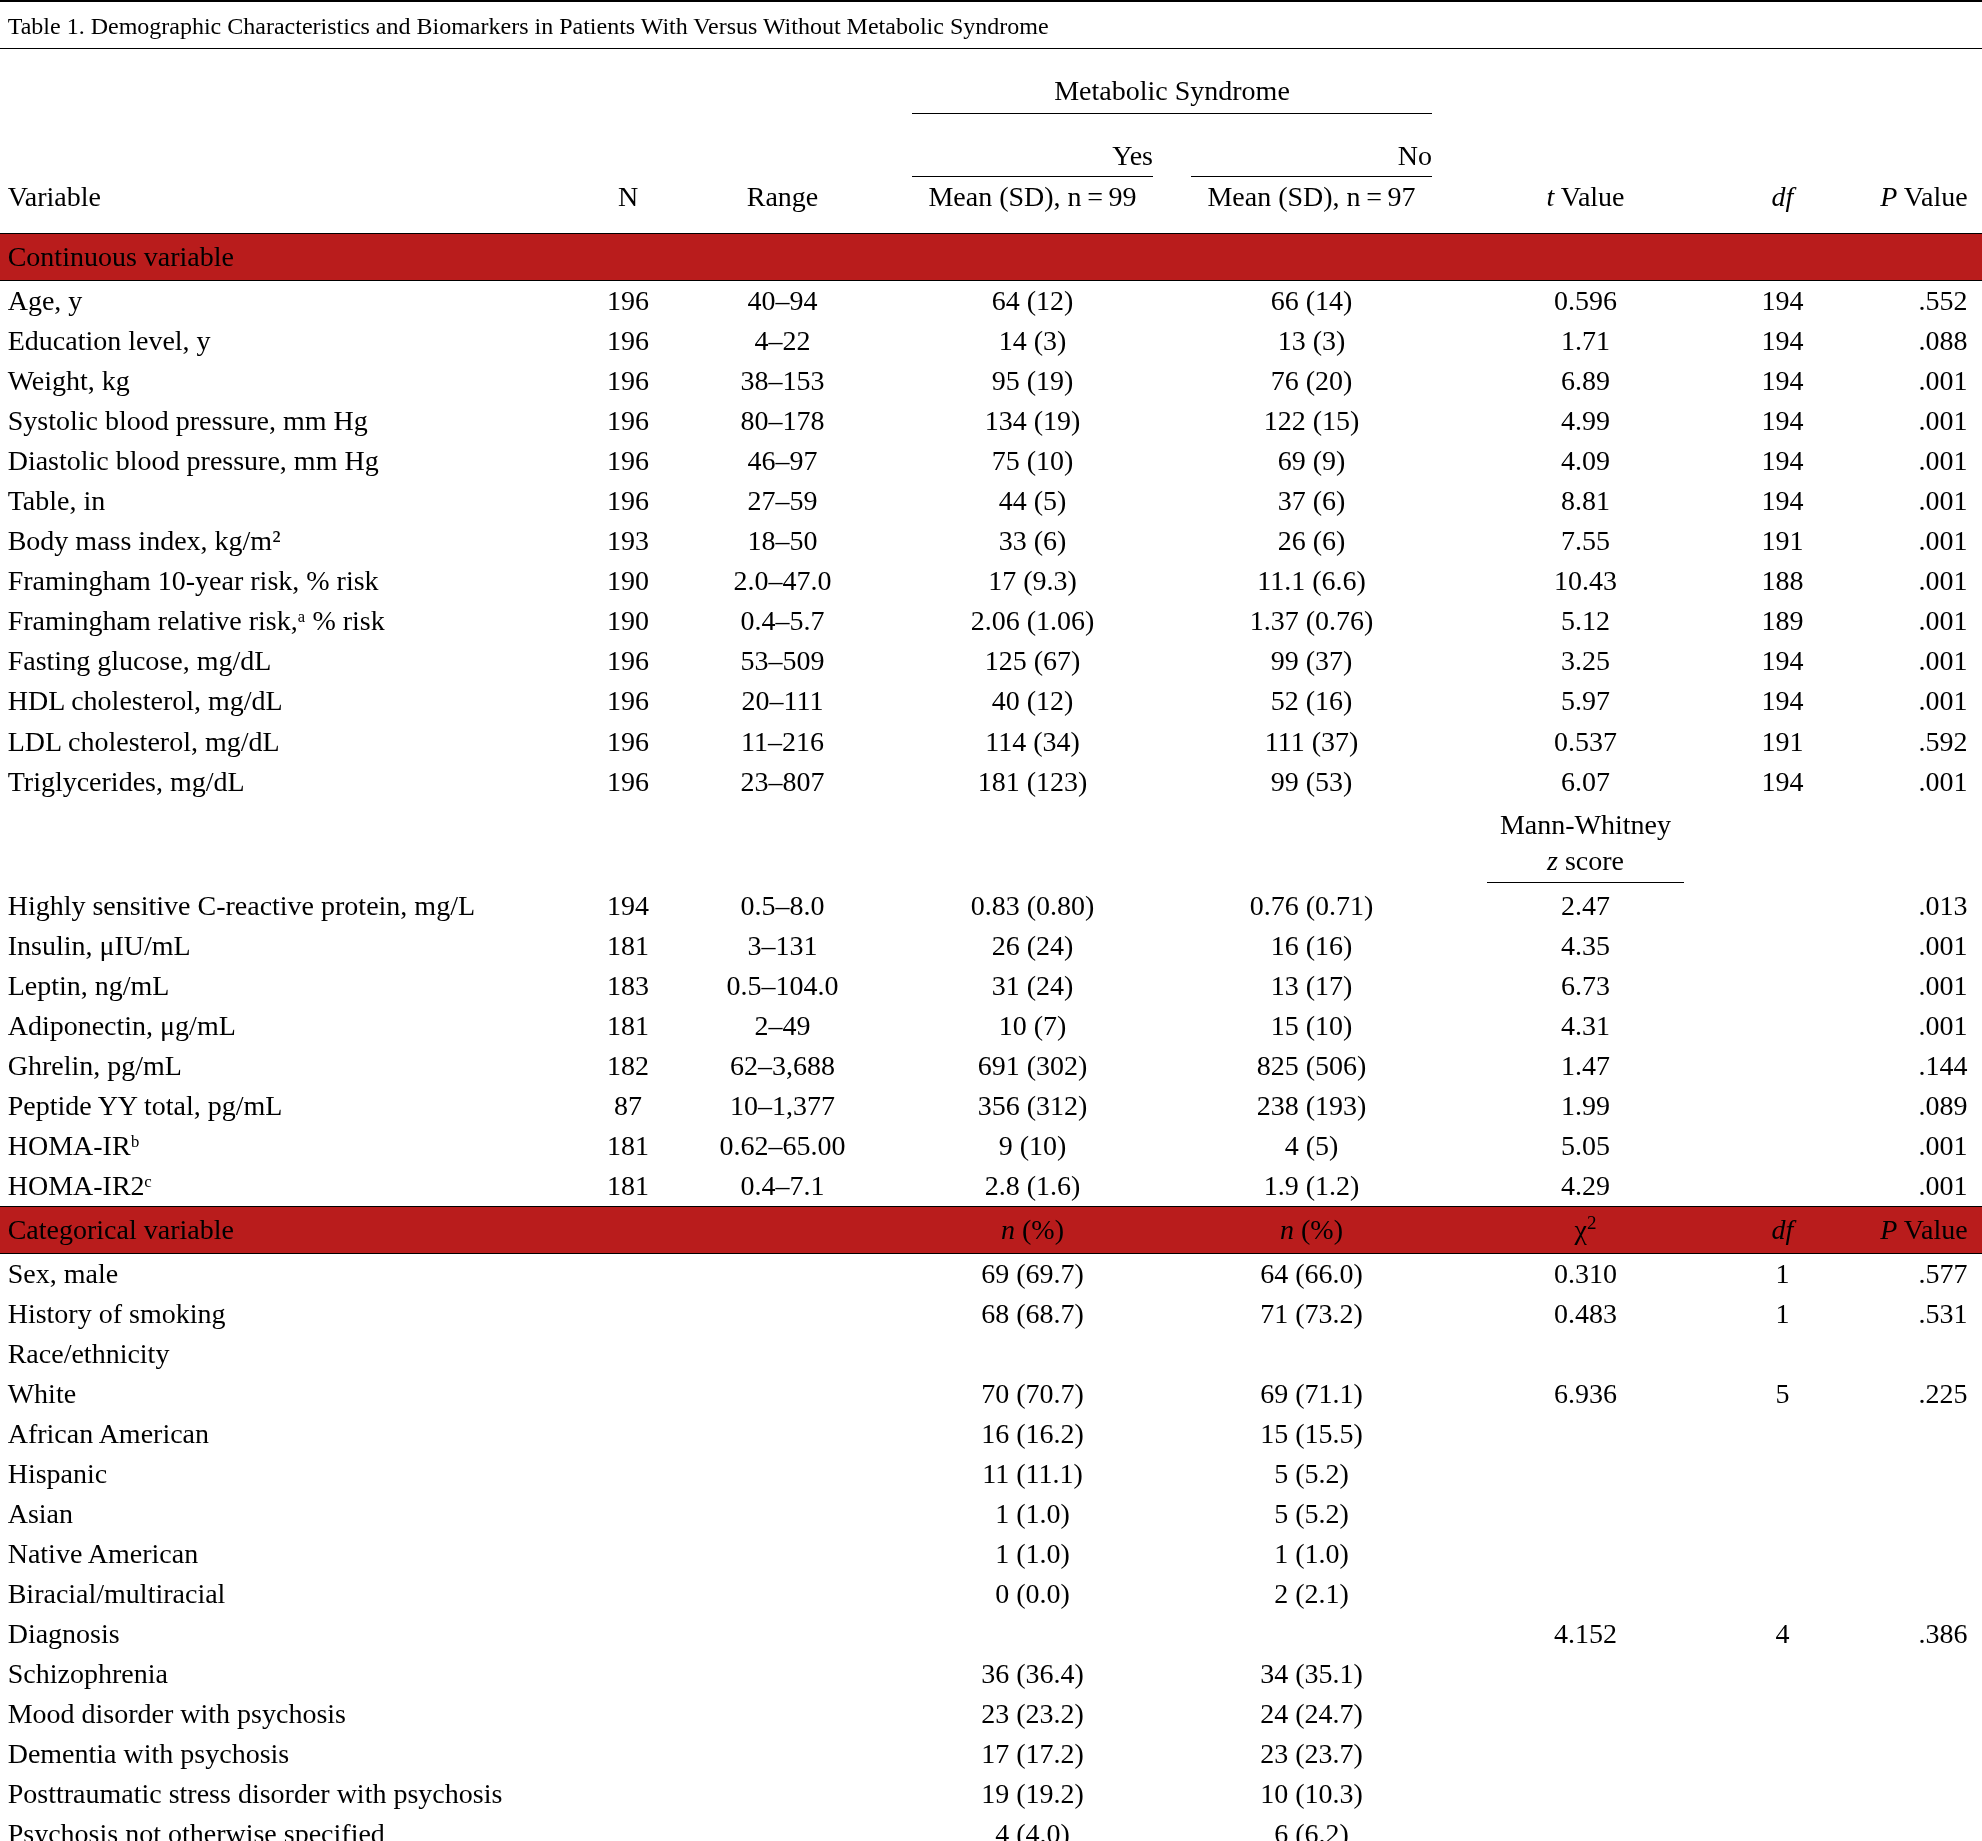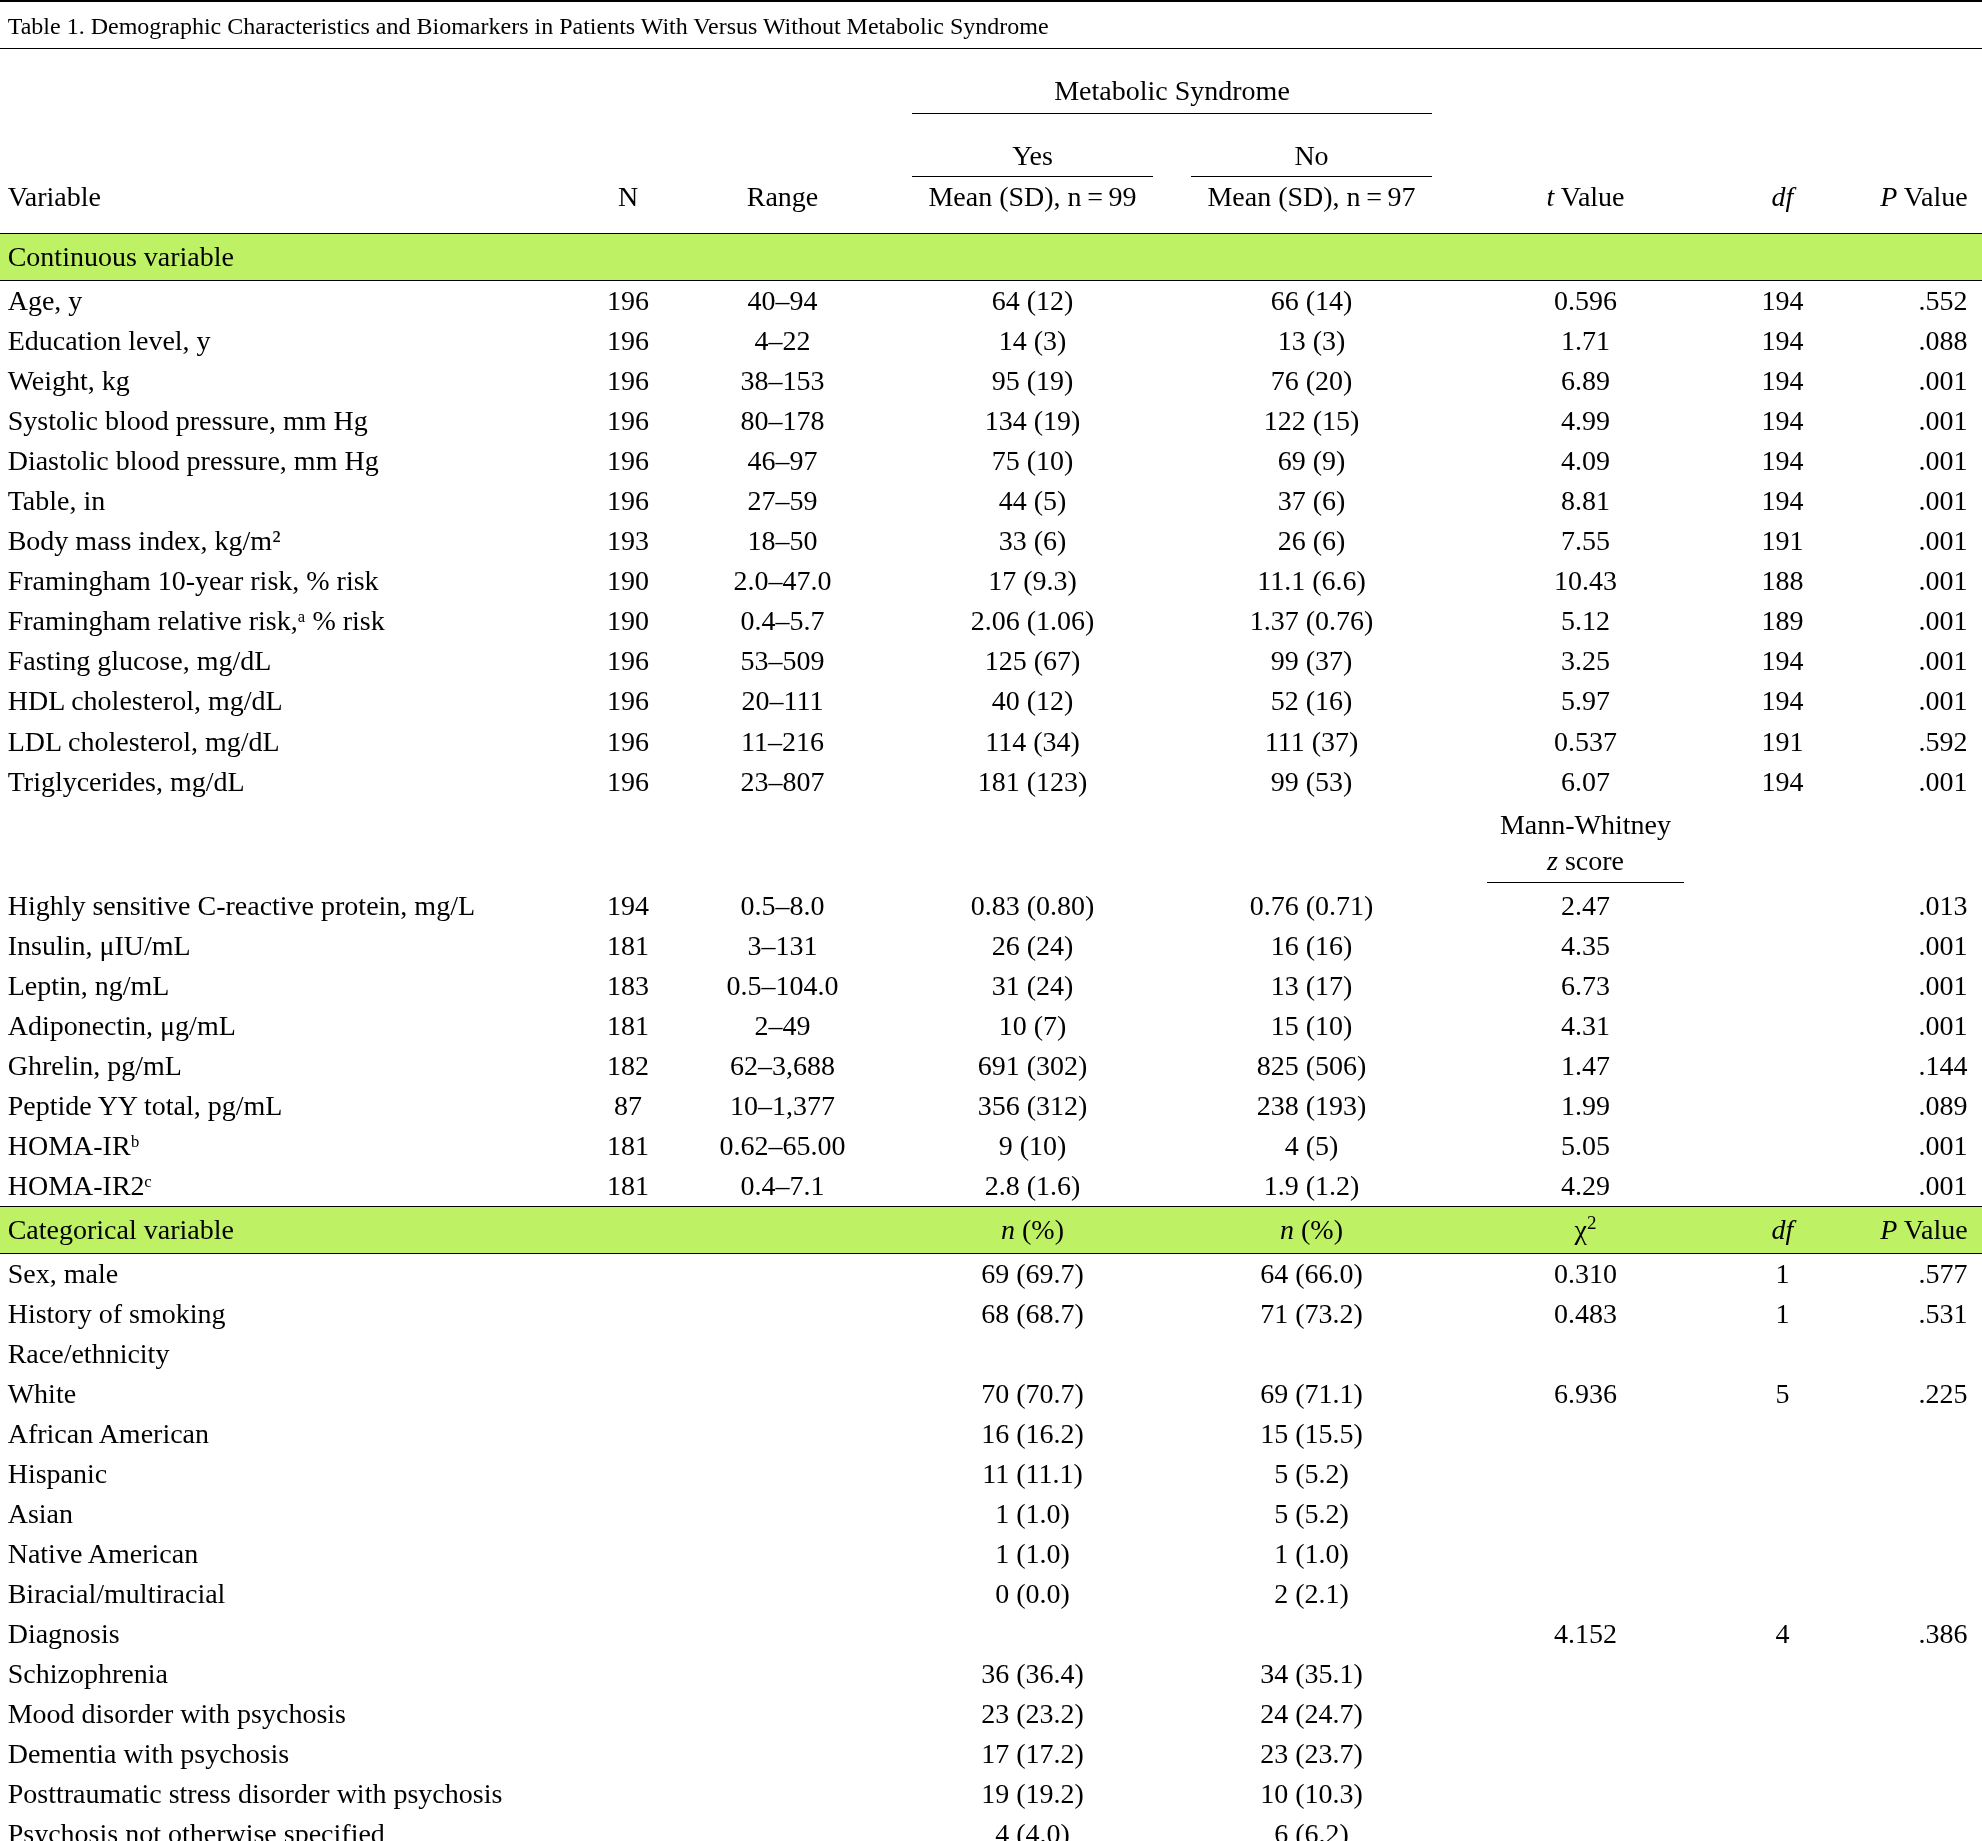--- a/index.html
+++ b/index.html
@@ -30,24 +30,24 @@
     padding: 1.9px 5.8px 2.9px 5.8px;
     line-height: 1.26;
     overflow: hidden;
   }
   .var { text-align: left; padding-left: 7.7px; }
   .indent { }
   .c { text-align: center; }
   .p { text-align: right; padding-right: 15.4px; }
   .grp { text-align: center; padding: 7.7px 0 0 0; }
   .grp-rule { border-bottom: 1.9px solid #000; padding-bottom: 5px; margin: 16px 19px; }
-  .sub-rule { border-bottom: 1.9px solid #000; padding-bottom: 2.9px; margin: 0 19px; }
+  .sub-rule { border-bottom: 1.9px solid #000; padding-bottom: 2.9px; margin: 0 19px; text-align: right; }
   tr.colhead th { border-bottom: 1.9px solid #000; padding-bottom: 19px; }
   tr.shade td {
-    background: #bef264;
+    background: #b91c1c;
     border-top: 1px solid #000;
     border-bottom: 1px solid #000;
     padding-top: 4.8px;
     padding-bottom: 5.8px;
   }
   .mw { display: inline-block; border-bottom: 1.9px solid #000; padding: 3.8px 13.4px 3.8px 13.4px; text-align: center; }
   sup { font-size: 0.68em; vertical-align: super; line-height: 0; }
   .footnotes {
     border-top: 1px solid #000;
     border-bottom: 1px solid #000;

